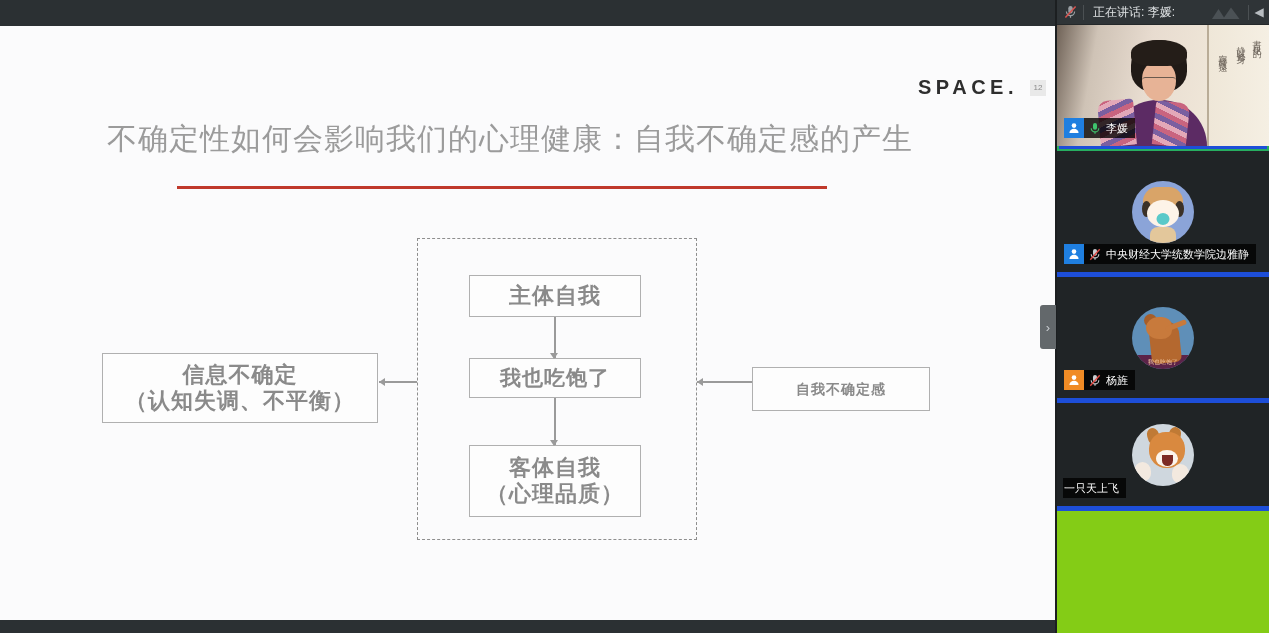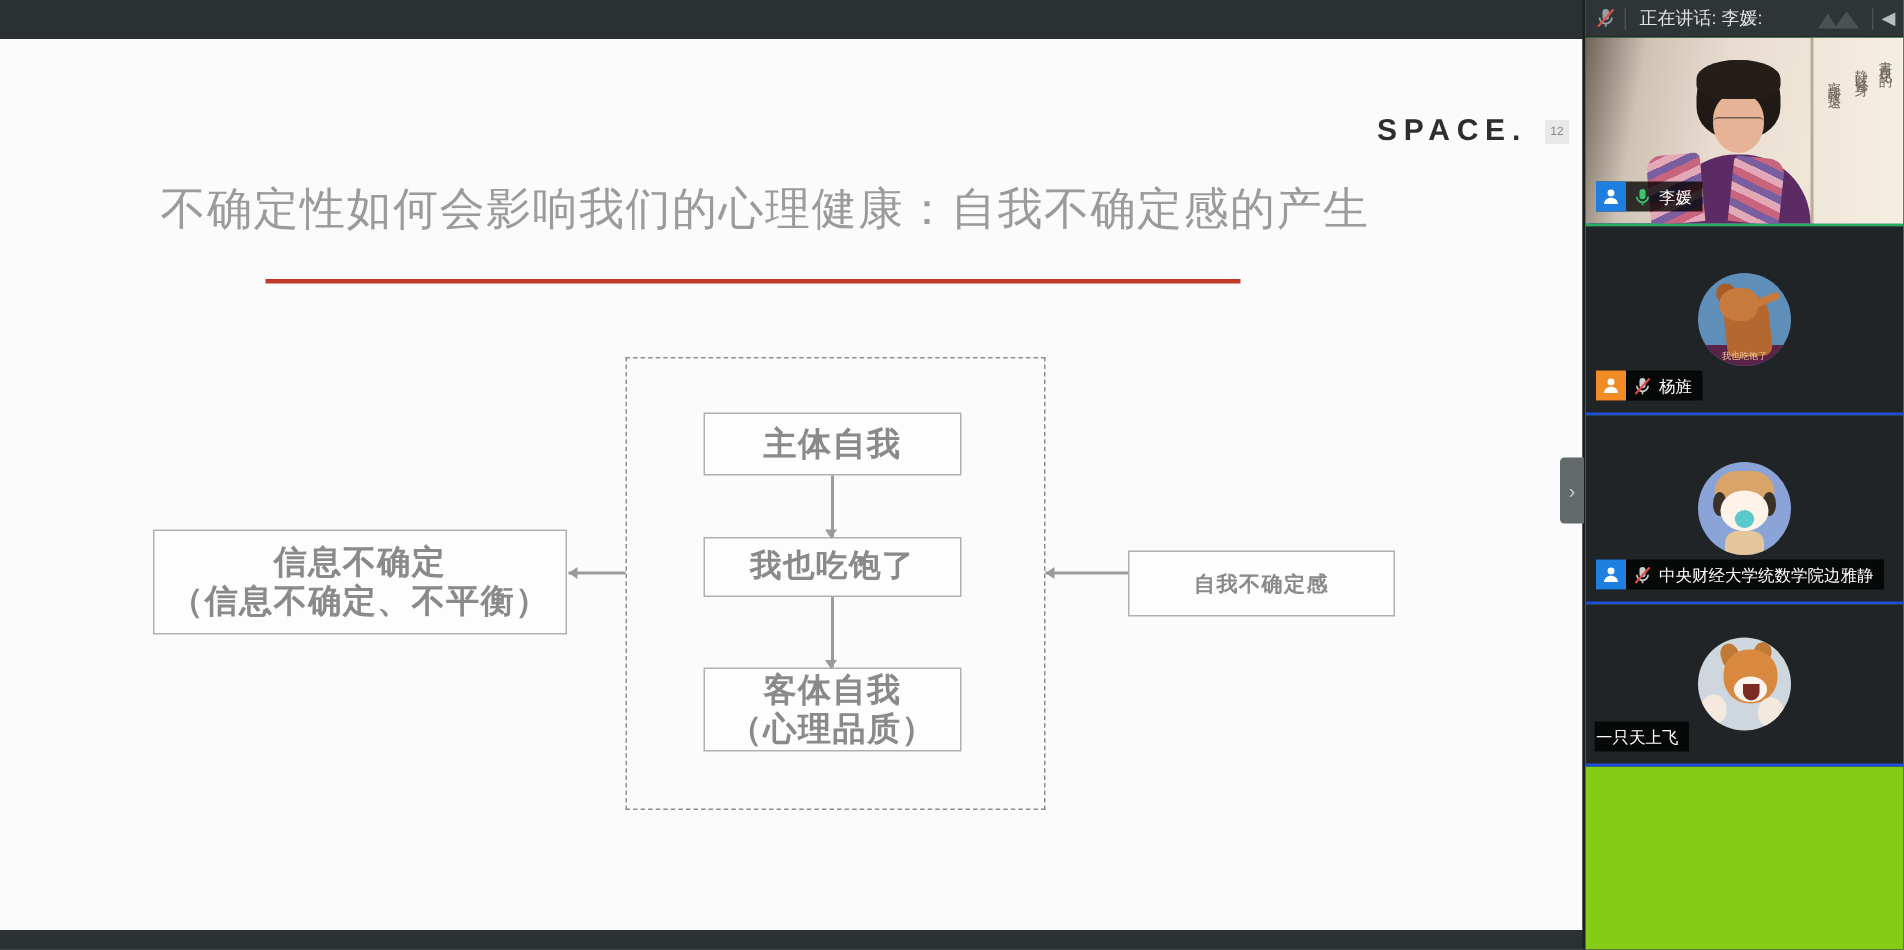--- a/index.html
+++ b/index.html
@@ -95,21 +95,21 @@
     background: #fdfdfd;
     color: #8a8a8a;
     font-weight: 700;
     display: flex; align-items: center; justify-content: center;
     text-align: center;
     line-height: 1.18;
     letter-spacing: 1px;
   }
   .node-zhuti { left: 469px; top: 249px; width: 172px; height: 42px; font-size: 22px; }
   .node-jieshi { left: 469px; top: 332px; width: 172px; height: 40px; font-size: 21px; }
-  .node-keti  { left: 469px; top: 419px; width: 172px; height: 56px; font-size: 22px; }
+  .node-keti  { left: 469px; top: 419px; width: 172px; height: 72px; font-size: 22px; }
   .node-xinxi {
     left: 102px; top: 327px; width: 276px; height: 70px; font-size: 22px;
     flex-direction: column;
   }
   .node-ziwo  { left: 752px; top: 341px; width: 178px; height: 44px; font-size: 14px; }
 
   
   .vline {
     position: absolute; width: 1.5px; background: #9a9a9a;
   }
@@ -189,21 +189,21 @@
 
   .tiles {
     position: absolute; left: 0; top: 25px;
     width: 212px; height: 608px;
     overflow: hidden;
   }
   .tile {
     position: relative;
     width: 212px; height: 126px;
     background: #202426;
-    border-bottom: 2px solid #1d4ed8;
+    border-bottom: 5px solid #1d4ed8;
     overflow: hidden;
   }
   .tile.active { outline: 2px solid #27ae60; outline-offset: -2px; }
 
   .tile-video {
     position: absolute; inset: 0;
     background: linear-gradient(100deg,#6f6257 0%, #cfc3b6 18%, #e8dcd0 42%, #efe6d8 70%, #d8cbbb 100%);
   }
   .vid-person {
     position: absolute; left: 48%; top: 12%;
@@ -430,21 +430,21 @@
 
       <div class="slide-title">不确定性如何会影响我们的心理健康：自我不确定感的产生</div>
       <div class="title-rule"></div>
 
       <div class="diagram">
 
         <div class="dashed-region"></div>
 
         <div class="node node-xinxi">
           <span>信息不确定</span>
-          <span>（信息不确定、不平衡）</span>
+          <span>（认知失调、不平衡）</span>
         </div>
 
         <div class="node node-zhuti">
           <span>主体自我</span>
         </div>
         <div class="node node-jieshi">
           <span>我也吃饱了</span>
         </div>
         <div class="node node-keti">
           <div>
@@ -524,20 +524,50 @@
             </svg>
           </div>
           <div class="np-mic">
             <svg width="12" height="13" viewBox="0 0 13 14" aria-hidden="true">
               <rect x="4.3" y="1" width="4.4" height="7.4" rx="2.2" fill="#3ec46d"></rect>
               <path d="M2.4 6.6a4.1 4.1 0 0 0 8.2 0" stroke="#3ec46d" stroke-width="1.2" fill="none"></path>
               <line x1="6.5" y1="10.7" x2="6.5" y2="12.8" stroke="#3ec46d" stroke-width="1.2"></line>
             </svg>
           </div>
           <div class="np-name">李媛</div>
+        </div>
+      </div>
+
+      <div class="tile">
+        <div class="avatar-wrap">
+          <div class="avatar av-baby">
+            <div class="hat"></div>
+            <div class="hair-l"></div>
+            <div class="hair-r"></div>
+            <div class="head"></div>
+            <div class="paci"></div>
+            <div class="body"></div>
+          </div>
+        </div>
+        <div class="nameplate">
+          <div class="np-avicon blue">
+            <svg width="12" height="12" viewBox="0 0 12 12" aria-hidden="true">
+              <circle cx="6" cy="3.6" r="2.3" fill="#ffffff"></circle>
+              <path d="M1.4 11c0-2.6 2.1-4.2 4.6-4.2S10.6 8.4 10.6 11z" fill="#ffffff"></path>
+            </svg>
+          </div>
+          <div class="np-mic">
+            <svg width="12" height="13" viewBox="0 0 13 14" aria-hidden="true">
+              <rect x="4.3" y="1" width="4.4" height="7.4" rx="2.2" fill="#c9ced1"></rect>
+              <path d="M2.4 6.6a4.1 4.1 0 0 0 8.2 0" stroke="#c9ced1" stroke-width="1.2" fill="none"></path>
+              <line x1="6.5" y1="10.7" x2="6.5" y2="12.8" stroke="#c9ced1" stroke-width="1.2"></line>
+              <line x1="1.4" y1="12.6" x2="11.6" y2="1.4" stroke="#e04b45" stroke-width="1.5"></line>
+            </svg>
+          </div>
+          <div class="np-name">中央财经大学统数学院边雅静</div>
         </div>
       </div>
 
       <div class="tile">
         <div class="avatar-wrap">
           <div class="avatar av-jerry">
             <div class="table"></div>
             <div class="mbody"></div>
             <div class="mear"></div>
             <div class="mhead"></div>
@@ -554,50 +584,20 @@
           </div>
           <div class="np-mic">
             <svg width="12" height="13" viewBox="0 0 13 14" aria-hidden="true">
               <rect x="4.3" y="1" width="4.4" height="7.4" rx="2.2" fill="#c9ced1"></rect>
               <path d="M2.4 6.6a4.1 4.1 0 0 0 8.2 0" stroke="#c9ced1" stroke-width="1.2" fill="none"></path>
               <line x1="6.5" y1="10.7" x2="6.5" y2="12.8" stroke="#c9ced1" stroke-width="1.2"></line>
               <line x1="1.4" y1="12.6" x2="11.6" y2="1.4" stroke="#e04b45" stroke-width="1.5"></line>
             </svg>
           </div>
           <div class="np-name">杨旌</div>
-        </div>
-      </div>
-
-      <div class="tile">
-        <div class="avatar-wrap">
-          <div class="avatar av-baby">
-            <div class="hat"></div>
-            <div class="hair-l"></div>
-            <div class="hair-r"></div>
-            <div class="head"></div>
-            <div class="paci"></div>
-            <div class="body"></div>
-          </div>
-        </div>
-        <div class="nameplate">
-          <div class="np-avicon blue">
-            <svg width="12" height="12" viewBox="0 0 12 12" aria-hidden="true">
-              <circle cx="6" cy="3.6" r="2.3" fill="#ffffff"></circle>
-              <path d="M1.4 11c0-2.6 2.1-4.2 4.6-4.2S10.6 8.4 10.6 11z" fill="#ffffff"></path>
-            </svg>
-          </div>
-          <div class="np-mic">
-            <svg width="12" height="13" viewBox="0 0 13 14" aria-hidden="true">
-              <rect x="4.3" y="1" width="4.4" height="7.4" rx="2.2" fill="#c9ced1"></rect>
-              <path d="M2.4 6.6a4.1 4.1 0 0 0 8.2 0" stroke="#c9ced1" stroke-width="1.2" fill="none"></path>
-              <line x1="6.5" y1="10.7" x2="6.5" y2="12.8" stroke="#c9ced1" stroke-width="1.2"></line>
-              <line x1="1.4" y1="12.6" x2="11.6" y2="1.4" stroke="#e04b45" stroke-width="1.5"></line>
-            </svg>
-          </div>
-          <div class="np-name">中央财经大学统数学院边雅静</div>
         </div>
       </div>
 
 
       <div class="tile tile-partial">
         <div class="avatar-wrap">
           <div class="avatar av-dog">
             <div class="dear-l"></div>
             <div class="dear-r"></div>
             <div class="dhead"></div>

